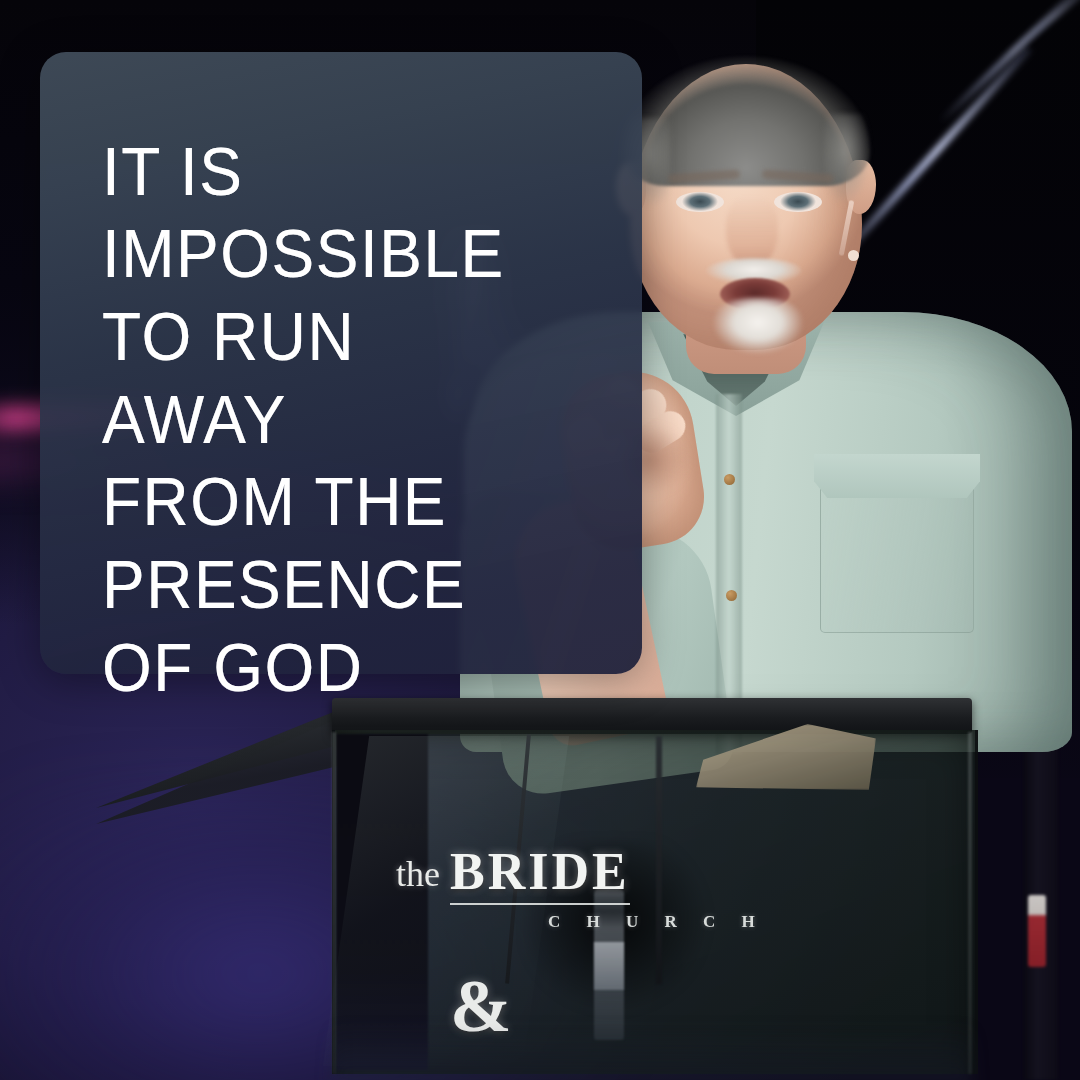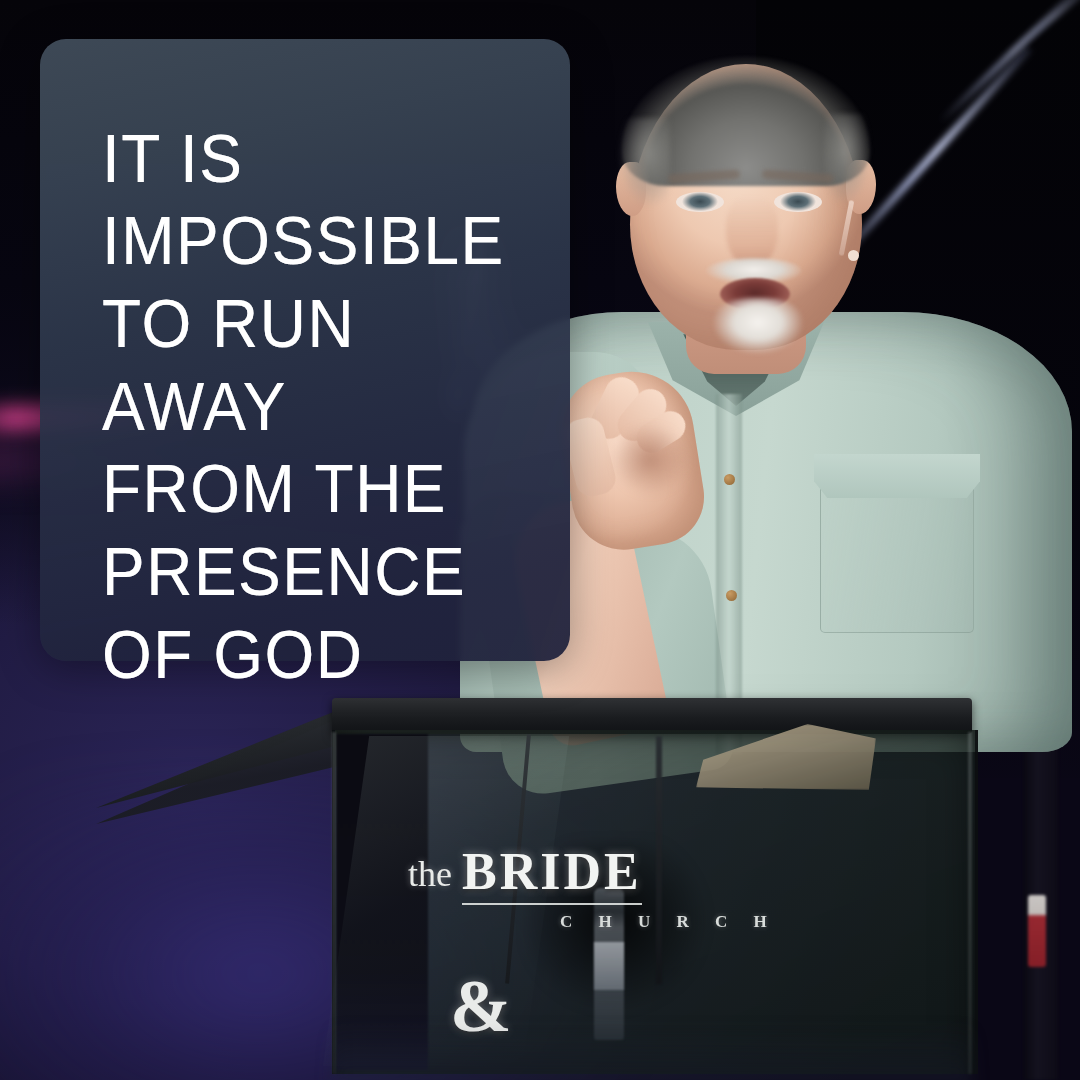--- a/index.html
+++ b/index.html
@@ -308,21 +308,21 @@
     filter: blur(1.3px);
   }
   .podium-base-glow {
     position: absolute; left: 236px; bottom: -6px; width: 640px; height: 60px;
     background: linear-gradient(180deg, rgba(24,30,40,0) 0%, rgba(30,36,52,0.5) 100%);
     filter: blur(8px);
   }
 
   
   .logo-wrap {
-    position: absolute; left: 312px; top: 150px; width: 380px; height: 92px;
+    position: absolute; left: 300px; top: 150px; width: 380px; height: 92px;
     text-align: left; filter: blur(0.55px);
   }
   .logo-the {
     display: inline-block; vertical-align: middle;
     color: #e9ebe9; font-size: 36px; letter-spacing: 0px;
     font-family: "Liberation Serif", serif;
     text-shadow: 0 0 6px rgba(255,255,255,0.35);
   }
   .logo-main {
     display: inline-block; vertical-align: middle; margin-left: 10px;
@@ -341,21 +341,21 @@
   .amp {
     position: absolute; left: 354px; top: 272px;
     color: #e9ebe9; font-size: 74px; font-weight: 700;
     font-family: "Liberation Serif", serif;
     text-shadow: 0 0 9px rgba(255,255,255,0.35), 0 2px 5px rgba(0,0,0,0.7);
     filter: blur(0.6px);
   }
 
   
   .quote-card {
-    position: absolute; left: 40px; top: 39px; width: 530px; height: 622px;
+    position: absolute; left: 40px; top: 52px; width: 602px; height: 622px;
     border-radius: 26px;
     background: linear-gradient(168deg,
         rgba(66,78,92,0.93) 0%,
         rgba(58,70,86,0.93) 18%,
         rgba(46,56,76,0.93) 42%,
         rgba(38,44,68,0.94) 66%,
         rgba(33,36,62,0.95) 86%,
         rgba(32,34,60,0.95) 100%);
     backdrop-filter: blur(3px);
     box-shadow: 0 8px 40px rgba(0,0,0,0.35);

